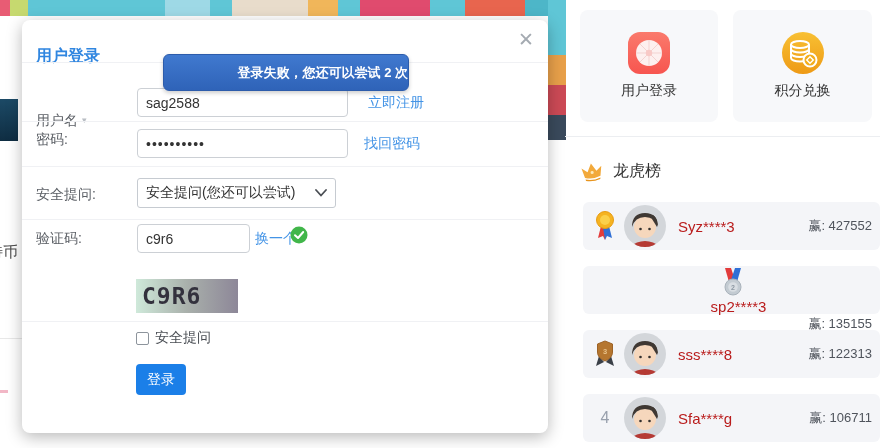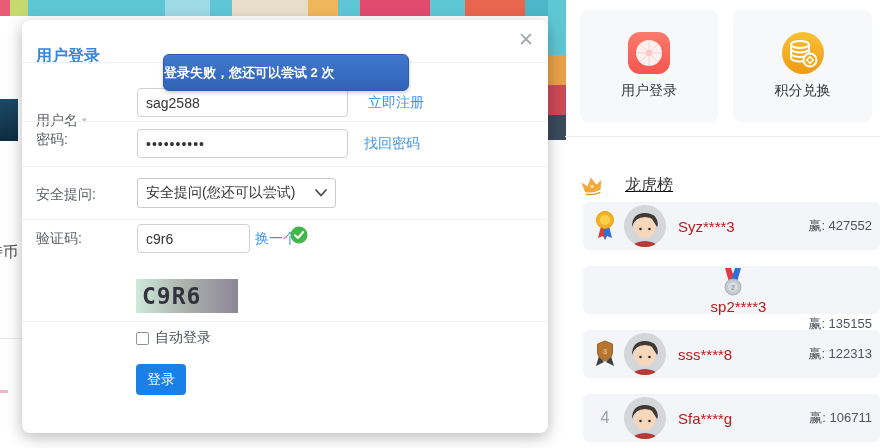--- a/index.html
+++ b/index.html
@@ -25,21 +25,21 @@
   
   #modal { left:22px; top:20px; width:526px; height:413px; background:#fff;
     border-radius:8px; box-shadow:0 4px 16px rgba(0,0,0,.28); z-index:10; }
   #modal-title { left:14px; top:26px; font-size:16px; font-weight:bold; color:#3086e0; }
   #modal-close { right:14px; top:8px; font-size:19px; color:#a4aab1; cursor:pointer; line-height:24px; }
   .mdivider { left:0; width:526px; height:1px; background:#f0f1f4; }
   #hdr-div { top:42px; } .div1 { top:101px; } .div2 { top:146px; } .div3 { top:199px; } .div4 { top:301px; }
 
   #toast { left:141px; top:34px; width:246px; height:37px; border-radius:6px;
     background:linear-gradient(180deg,#4079cf,#2f63b8); border:1px solid #2d5cab;
-    color:#fff; font-size:13px; font-weight:bold; text-align:left; line-height:35px;
+    color:#fff; font-size:13px; font-weight:bold; text-align:right; line-height:35px;
     box-shadow:0 2px 4px rgba(0,0,0,.2); z-index:12; }
 
   .flabel { left:14px; font-size:14px; color:#5c6066; }
   .caret { font-size:9px; color:#b9bec4; vertical-align:2px; }
   .tinput { left:115px; height:29px; border:1px solid #ccd0d5; border-radius:4px;
     padding:0 8px; font-size:14px; color:#333; background:#fff; outline:none;
     font-family:"Liberation Sans",sans-serif; }
   .side-link { font-size:14px; color:#4494e6; text-decoration:none; cursor:pointer; }
 
   #sel-box { left:115px; top:158px; width:199px; height:30px; border:1px solid #c6cbd1;
@@ -67,21 +67,21 @@
   .promo-card { top:10px; height:112px; background:#f7f8fa; border-radius:8px;
     display:flex; flex-direction:column; align-items:center; cursor:pointer; }
   #card-wheel { left:580px; width:138px; }
   #card-points { left:733px; width:139px; }
   .promo-icon { margin-top:22px; width:42px; height:42px; }
   .promo-label { margin-top:8px; font-size:14px; color:#333; }
   #wheel-icon { border-radius:12px; background:linear-gradient(180deg,#fa7a6c,#f7554f);
     display:flex; align-items:center; justify-content:center; }
   #panel-divider { left:565px; top:136px; width:315px; height:1px; background:#eceef1; }
 
-  #lb-header { left:580px; top:175px; display:flex; align-items:center; gap:21px;text-decoration:underline; }
+  #lb-header { left:580px; top:161px; display:flex; align-items:center; gap:9px; }
   #lb-title { font-size:16px; color:#333; }
   .lb-row { left:583px; width:297px; height:48px; background:#f4f5f8; border-radius:6px;
     display:flex; align-items:center; padding:0 8px 0 10px; }
   .rank-slot { width:24px; display:flex; justify-content:center; align-items:center; }
   .rank-num { font-size:16px; color:#98a0ad; }
   .avatar { width:42px; height:42px; margin-left:7px; }
   .lb-name { margin-left:12px; font-size:15px; color:#b91c1c; }
   .lb-win { margin-left:auto; font-size:13px; color:#4f545c; }
 </style>
 </head>
@@ -130,21 +130,21 @@
     <circle cx="9" cy="9" r="8.5" fill="#41b64a"></circle>
     <path d="M5 9.2 L8 12 L13.2 6" fill="none" stroke="#fff" stroke-width="2" stroke-linecap="round" stroke-linejoin="round"></path>
   </svg>
   <div class="abs" id="captcha-img">
     <span>C9R6</span>
   </div>
   <div class="abs mdivider div4"></div>
 
   <div class="abs" id="autologin-row">
     <div id="autologin-box"></div>
-    <span id="autologin-label">自动登录</span>
+    <span id="autologin-label">安全提问</span>
   </div>
   <button class="abs" id="login-btn">登录</button>
 </div>
 
 <div class="abs promo-card" id="card-wheel">
   <div class="promo-icon" id="wheel-icon">
     <svg width="28" height="28" viewBox="0 0 28 28">
       <circle cx="14" cy="14" r="13" fill="#fdf0ef"></circle>
       <g stroke="#f3d3d1" stroke-width="1">
         <line x1="14" y1="1" x2="14" y2="27"></line>

